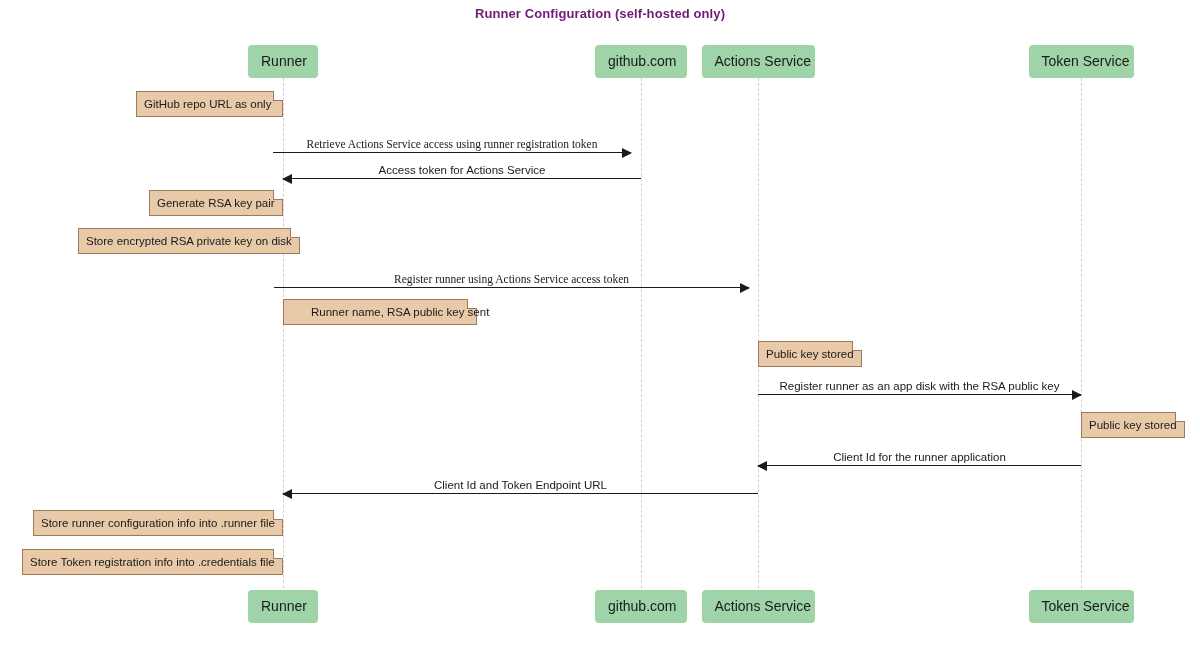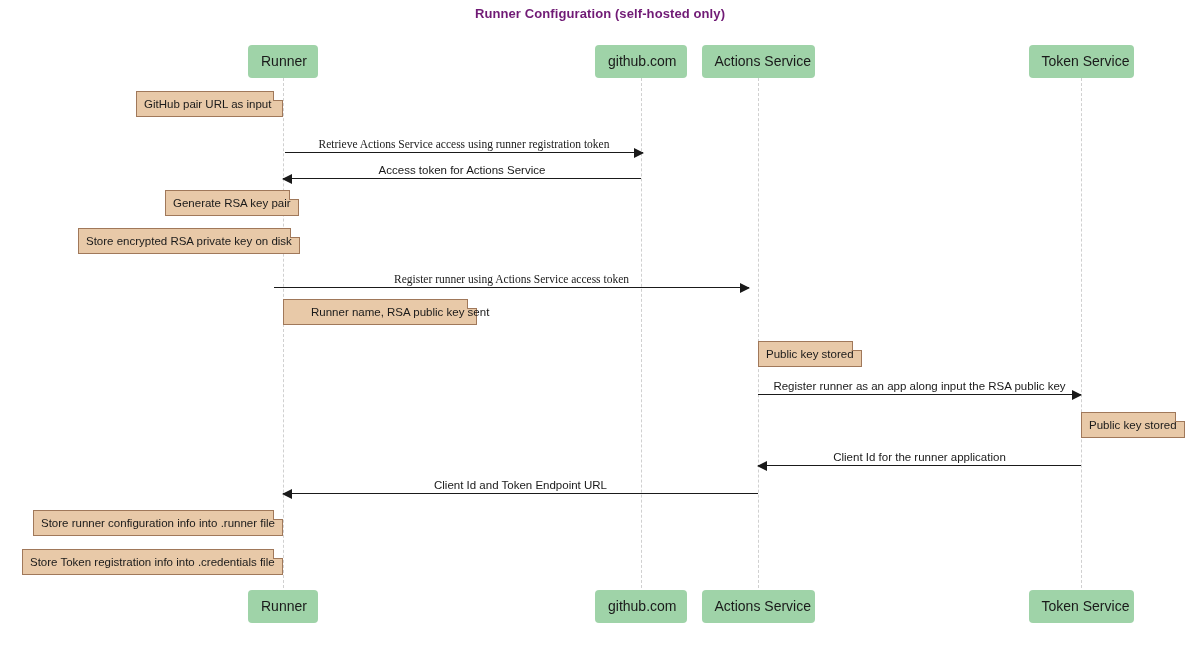--- a/index.html
+++ b/index.html
@@ -120,48 +120,48 @@
       <div class="participant" style="left: 248px; top: 45px; width: 70px;">Runner</div>
       <div class="participant" style="left: 248px; top: 590px; width: 70px;">Runner</div>
       <div class="participant" style="left: 595px; top: 45px; width: 92px;">github.com</div>
       <div class="participant" style="left: 595px; top: 590px; width: 92px;">github.com</div>
       <div class="participant" style="left: 701.5px; top: 45px; width: 113px;">Actions Service</div>
       <div class="participant" style="left: 701.5px; top: 590px; width: 113px;">Actions Service</div>
       <div class="participant" style="left: 1028.5px; top: 45px; width: 105px;">Token Service</div>
       <div class="participant" style="left: 1028.5px; top: 590px; width: 105px;">Token Service</div>
     </div>
   <div id="messages-layer">
-      <div class="msg" style="left: 285px; width: 358px; top: 152px; font-family: Liberation Serif, serif;">
+      <div class="msg" style="left: 273px; width: 358px; top: 152px; font-family: Liberation Serif, serif;">
         <div class="arrowhead right"></div>
         <div class="msg-label">Retrieve Actions Service access using runner registration token</div>
       </div>
       <div class="msg" style="left: 283px; width: 358px; top: 178px;">
         <div class="arrowhead left"></div>
         <div class="msg-label">Access token for Actions Service</div>
       </div>
       <div class="msg" style="left: 274px; width: 475px; top: 287px; font-family: Liberation Serif, serif;">
         <div class="arrowhead right"></div>
         <div class="msg-label">Register runner using Actions Service access token</div>
       </div>
       <div class="msg" style="left: 758px; width: 323px; top: 394px;">
         <div class="arrowhead right"></div>
-        <div class="msg-label">Register runner as an app along input the RSA public key</div>
+        <div class="msg-label">Register runner as an app disk with the RSA public key</div>
       </div>
       <div class="msg" style="left: 758px; width: 323px; top: 465px;">
         <div class="arrowhead left"></div>
         <div class="msg-label">Client Id for the runner application</div>
       </div>
       <div class="msg" style="left: 283px; width: 475px; top: 493px;">
         <div class="arrowhead left"></div>
         <div class="msg-label">Client Id and Token Endpoint URL</div>
       </div>
     </div>
   <div id="notes-layer">
-      <div class="note" style="top: 91px; width: 147px; left: 136px;"><div class="fold"></div><span>GitHub pair URL as input</span></div>
-      <div class="note" style="top: 190px; width: 134px; left: 149px; margin-left: 16px;"><div class="fold"></div><span>Generate RSA key pair</span></div>
+      <div class="note" style="top: 91px; width: 147px; left: 136px;"><div class="fold"></div><span>GitHub repo URL as only</span></div>
+      <div class="note" style="top: 190px; width: 134px; left: 149px;"><div class="fold"></div><span>Generate RSA key pair</span></div>
       <div class="note" style="top: 228px; width: 222px; left: 78px;"><div class="fold"></div><span>Store encrypted RSA private key on disk</span></div>
       <div class="note" style="top: 299px; width: 194px; left: 283px; padding-left: 27px;"><div class="fold"></div><span>Runner name, RSA public key sent</span></div>
       <div class="note" style="top: 341px; width: 104px; left: 758px;"><div class="fold"></div><span>Public key stored</span></div>
       <div class="note" style="top: 412px; width: 104px; left: 1081px;"><div class="fold"></div><span>Public key stored</span></div>
       <div class="note" style="top: 510px; width: 250px; left: 33px;"><div class="fold"></div><span>Store runner configuration info into .runner file</span></div>
       <div class="note" style="top: 549px; width: 261px; left: 22px;"><div class="fold"></div><span>Store Token registration info into .credentials file</span></div>
     </div>
 </div>
 
 </body></html>

